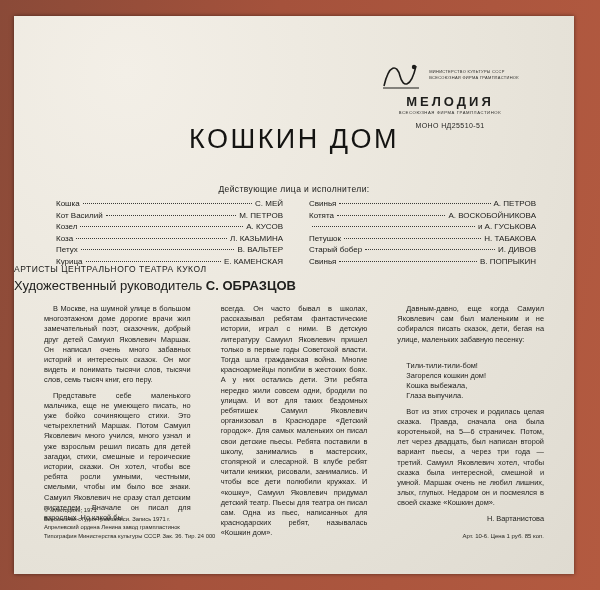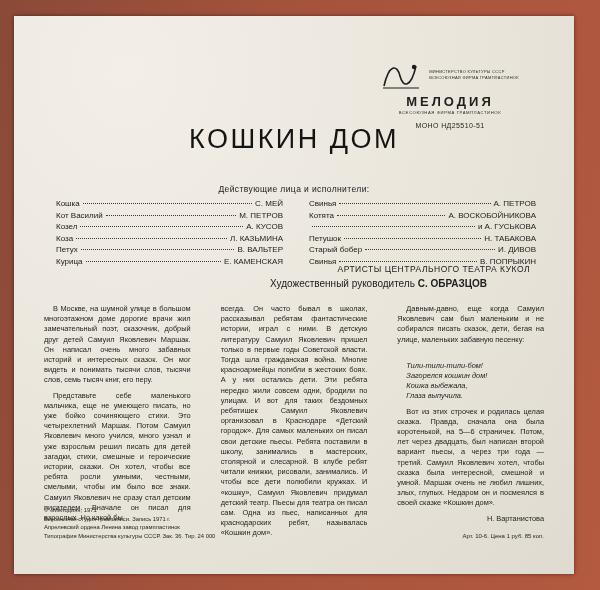--- a/index.html
+++ b/index.html
@@ -159,31 +159,31 @@
     min-width: 8px;
   }
   .cast-actor { flex: 0 0 auto; }
   .cast-row.sub .cast-role { visibility: hidden; }
 
   .troupe {
     position: absolute;
     top: 248px;
     left: 0;
     width: 516px;
-    text-align: right;
+    text-align: left;
     font-size: 8.5px;
     letter-spacing: 0.5px;
   }
   .director {
     position: absolute;
     top: 262px;
     left: 0;
     width: 473px;
-    text-align: right;
-    font-size: 10px;
+    text-align: left;
+    font-size: 13px;
   }
   .director b { font-weight: bold; }
 
   
   .columns {
     position: absolute;
     top: 288px;
     left: 30px;
     width: 500px;
     display: flex;
@@ -194,21 +194,20 @@
     font-size: 7.4px;
     line-height: 10.2px;
     text-align: justify;
     color: #1d1d1b;
   }
   .col p { margin: 0 0 5px 0; text-indent: 9px; }
   .col p.noind { text-indent: 0; }
   .verse {
     margin: 16px 0 5px 0;
     text-indent: 9px;
-    font-style: italic;
   }
   .verse div { text-indent: 9px; }
   .sign {
     text-align: right;
     margin-top: 4px;
     font-size: 7.4px;
   }
 
   
   .footer {

